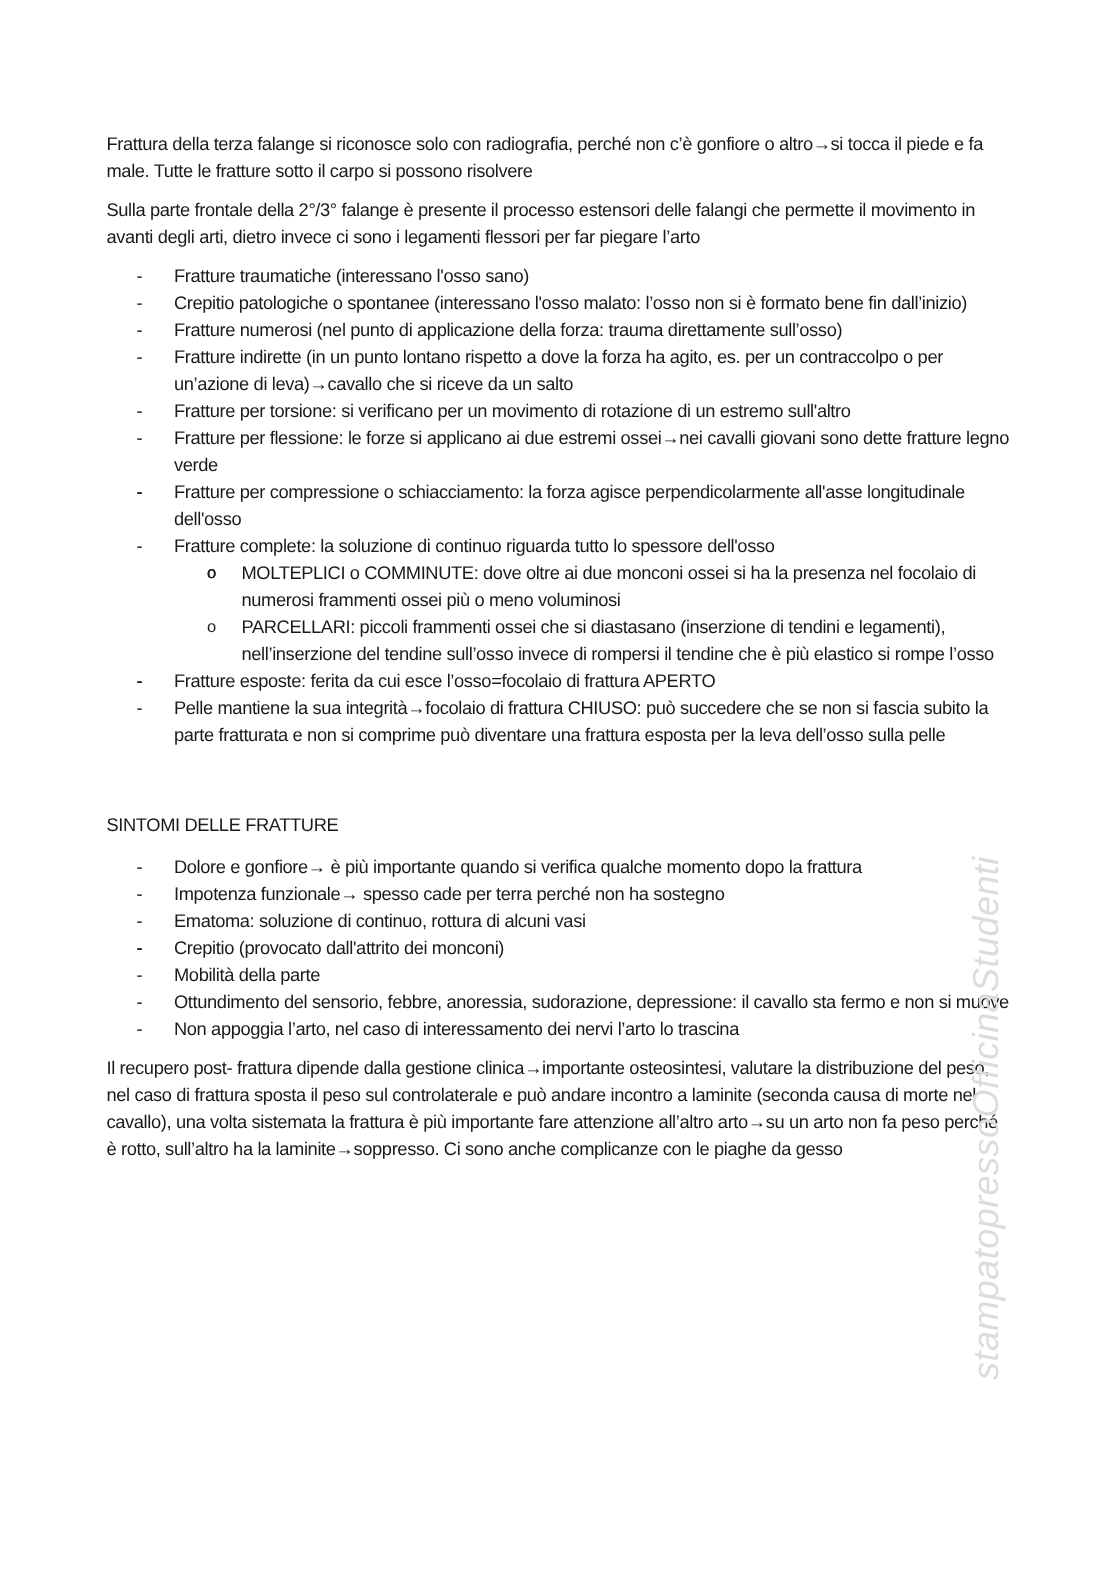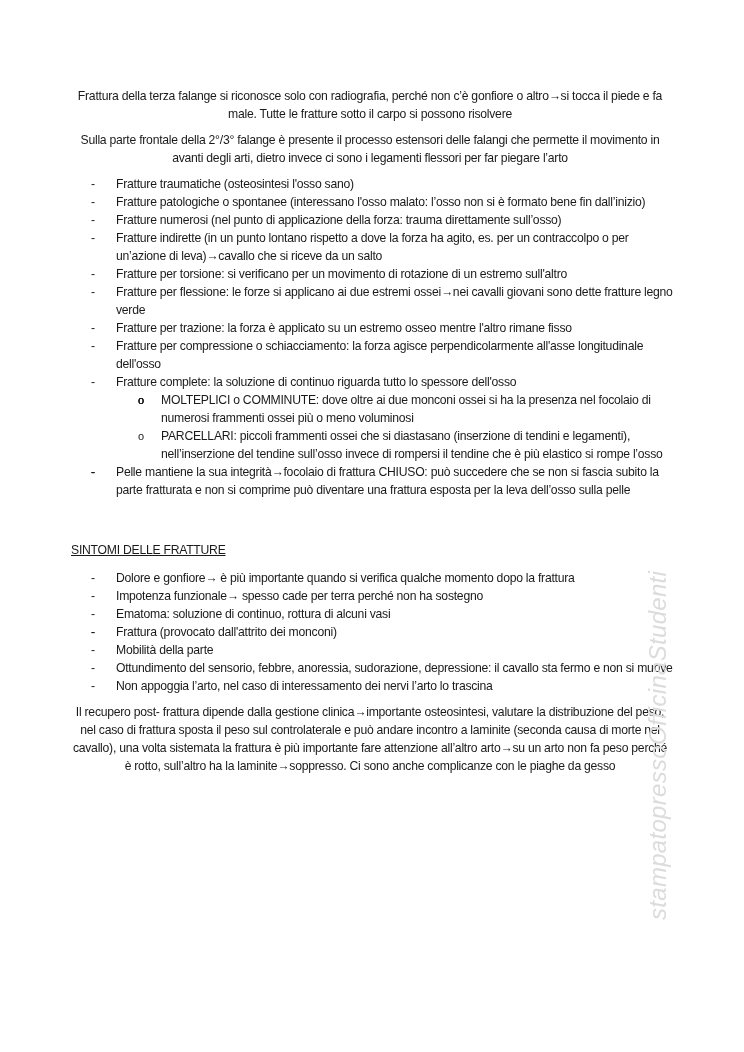--- a/index.html
+++ b/index.html
@@ -19,21 +19,20 @@
       position: absolute;
       left: 71px;
       top: 87px;
       width: 610px;
       font-size: 12.2px;
       line-height: 18px;
       letter-spacing: -0.25px;
     }
     .para {
       margin: 0 12px 8px 0;
-      text-align: center;
     }
     .list {
       list-style: none;
       margin: 0 0 8px 0;
       padding: 0;
     }
     .list > li {
       position: relative;
       padding-left: 45px;
     }
@@ -54,21 +53,20 @@
     .sublist > li > .marker {
       position: absolute;
       left: 22px;
       top: 0;
       font-size: 11px;
     }
     .spacer {
       height: 34px;
     }
     .heading {
-      text-decoration: underline;
       margin: 0 0 10px 0;
     }
     .watermark {
       position: absolute;
       left: 644px;
       top: 920px;
       transform-origin: 0 0;
       transform: rotate(-90deg);
       font-family: "Liberation Sans", sans-serif;
       font-style: italic;
@@ -80,51 +78,51 @@
   </style>
 </head>
 <body>
 
 <div class="page">
 
   <p class="para">Frattura della terza falange si riconosce solo con radiografia, perché non c’è gonfiore o altro→si tocca il piede e fa male. Tutte le fratture sotto il carpo si possono risolvere</p>
   <p class="para">Sulla parte frontale della 2°/3° falange è presente il processo estensori delle falangi che permette il movimento in avanti degli arti, dietro invece ci sono i legamenti flessori per far piegare l’arto</p>
 
   <ul class="list">
-    <li><span class="marker">-</span><span>Fratture traumatiche (osteosintesi l'osso sano)</span></li>
-    <li><span class="marker">-</span><span>Fratture patologiche o spontanee (interessano l'osso malato: l’osso non si è formato bene fin dall’inizio)</span></li>
+    <li><span class="marker">-</span><span>Fratture traumatiche (interessano l'osso sano)</span></li>
+    <li><span class="marker">-</span><span>Crepitio patologiche o spontanee (interessano l'osso malato: l’osso non si è formato bene fin dall’inizio)</span></li>
     <li><span class="marker">-</span><span>Fratture numerosi (nel punto di applicazione della forza: trauma direttamente sull’osso)</span></li>
     <li><span class="marker">-</span><span>Fratture indirette (in un punto lontano rispetto a dove la forza ha agito, es. per un contraccolpo o per un’azione di leva)→cavallo che si riceve da un salto</span></li>
     <li><span class="marker">-</span><span>Fratture per torsione: si verificano per un movimento di rotazione di un estremo sull'altro</span></li>
     <li><span class="marker">-</span><span>Fratture per flessione: le forze si applicano ai due estremi ossei→nei cavalli giovani sono dette fratture legno verde</span></li>
-    <li><span class="marker">-</span><span>Fratture per trazione: la forza è applicato su un estremo osseo mentre l'altro rimane fisso</span></li>
+    <li><span class="marker">-</span></li>
     <li><span class="marker">-</span><span>Fratture per compressione o schiacciamento: la forza agisce perpendicolarmente all'asse longitudinale dell'osso</span></li>
     <li><span class="marker">-</span><span>Fratture complete: la soluzione di continuo riguarda tutto lo spessore dell'osso</span>
       <ul class="sublist">
         <li><span class="marker">o</span></li>
         <li><span class="marker">o</span></li>
         <li><span class="marker">o</span><span>MOLTEPLICI o COMMINUTE: dove oltre ai due monconi ossei si ha la presenza nel focolaio di numerosi frammenti ossei più o meno voluminosi</span></li>
         <li><span class="marker">o</span><span>PARCELLARI: piccoli frammenti ossei che si diastasano (inserzione di tendini e legamenti), nell’inserzione del tendine sull’osso invece di rompersi il tendine che è più elastico si rompe l’osso</span></li>
       </ul>
     </li>
     <li><span class="marker">-</span></li>
-    <li><span class="marker">-</span></li>
+    <li><span class="marker">-</span><span>Fratture esposte: ferita da cui esce l’osso=focolaio di frattura APERTO</span></li>
     <li><span class="marker">-</span><span>Pelle mantiene la sua integrità→focolaio di frattura CHIUSO: può succedere che se non si fascia subito la parte fratturata e non si comprime può diventare una frattura esposta per la leva dell’osso sulla pelle</span></li>
   </ul>
 
   <div class="spacer"></div>
 
   <p class="heading">SINTOMI DELLE FRATTURE</p>
 
   <ul class="list">
     <li><span class="marker">-</span><span>Dolore e gonfiore→ è più importante quando si verifica qualche momento dopo la frattura</span></li>
     <li><span class="marker">-</span><span>Impotenza funzionale→ spesso cade per terra perché non ha sostegno</span></li>
     <li><span class="marker">-</span><span>Ematoma: soluzione di continuo, rottura di alcuni vasi</span></li>
     <li><span class="marker">-</span></li>
-    <li><span class="marker">-</span><span>Frattura (provocato dall'attrito dei monconi)</span></li>
+    <li><span class="marker">-</span><span>Crepitio (provocato dall'attrito dei monconi)</span></li>
     <li><span class="marker">-</span><span>Mobilità della parte</span></li>
     <li><span class="marker">-</span><span>Ottundimento del sensorio, febbre, anoressia, sudorazione, depressione: il cavallo sta fermo e non si muove</span></li>
     <li><span class="marker">-</span><span>Non appoggia l’arto, nel caso di interessamento dei nervi l’arto lo trascina</span></li>
   </ul>
 
   <p class="para">Il recupero post- frattura dipende dalla gestione clinica→importante osteosintesi, valutare la distribuzione del peso, nel caso di frattura sposta il peso sul controlaterale e può andare incontro a laminite (seconda causa di morte nel cavallo), una volta sistemata la frattura è più importante fare attenzione all’altro arto→su un arto non fa peso perché è rotto, sull’altro ha la laminite→soppresso. Ci sono anche complicanze con le piaghe da gesso</p>
 </div>
 
 <div class="watermark">stampatopressoOfficinaStudenti</div>
 

